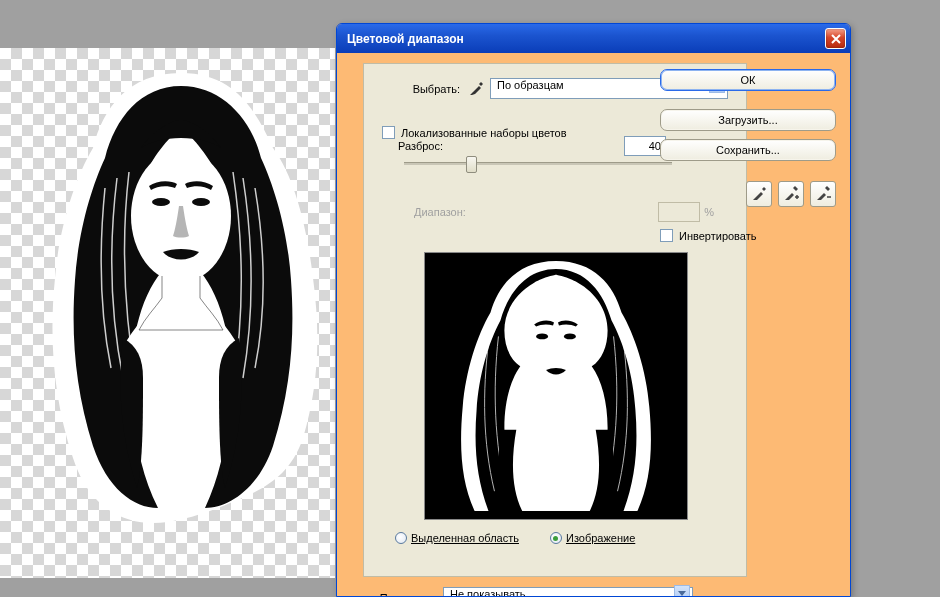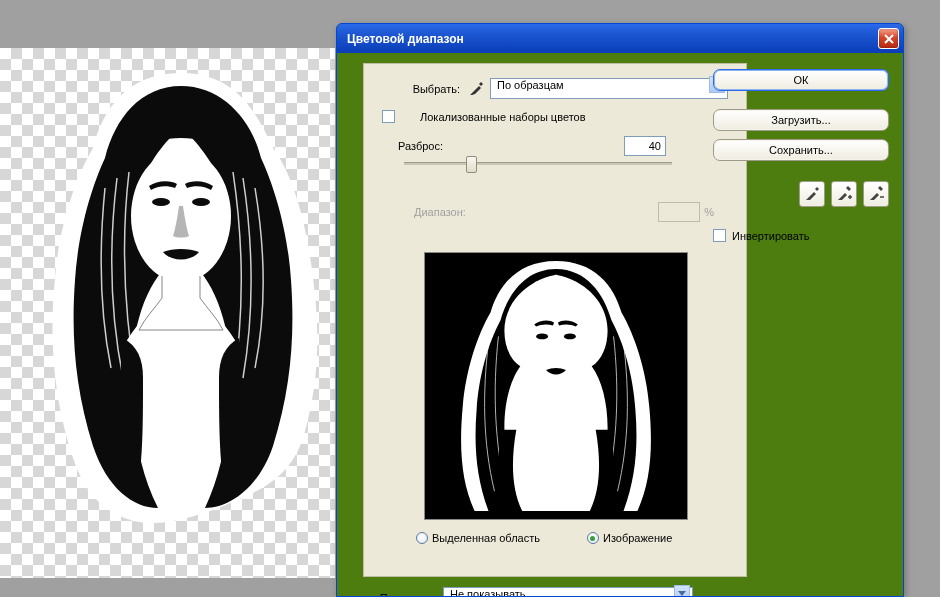--- a/index.html
+++ b/index.html
@@ -32,23 +32,23 @@
     left: 33px;
     top: 20px;
     width: 295px;
     height: 460px;
   }
   
   .dialog {
     position: absolute;
     left: 336px;
     top: 23px;
-    width: 568px;
+    width: 515px;
     height: 574px;
-    background: #4d7c0f;
+    background: #fdba74;
     border: 1px solid #0046d5;
     border-top-left-radius: 6px;
     border-top-right-radius: 6px;
     box-shadow: 2px 2px 6px rgba(0,0,0,.25);
     overflow: hidden;
   }
   .titlebar {
     height: 29px;
     background: linear-gradient(#2a6ae9, #1b54cf 40%, #0a3db8);
     color: #fff;
@@ -112,21 +112,21 @@
     border: 1px solid #9dbbe6;
     display: flex; align-items: center; justify-content: center;
   }
   .checkbox {
     width: 13px; height: 13px;
     border: 1px solid #7f9db9;
     background: #fff;
     margin-right: 6px;
     flex: 0 0 13px;
   }
-  .check-row { left: 18px; top: 46px; gap: 19px; }
+  .check-row { left: 18px; top: 62px; }
   .fuzz-row { left: 34px; top: 72px; width: 310px; justify-content: space-between; }
   .fuzz-label { width: 120px; text-align: left; }
   .num-input {
     width: 42px; height: 20px;
     border: 1px solid #7f9db9;
     background: #fff;
     text-align: right;
     padding: 0 4px;
     line-height: 18px;
     margin-right: 42px;
@@ -155,21 +155,21 @@
   }
   .preview-box {
     position: absolute;
     left: 60px; top: 188px;
     width: 264px; height: 268px;
     border: 1px solid #888;
     background: #000;
     box-shadow: inset 1px 1px 0 #fff, inset -1px -1px 0 #555;
   }
   .preview-img { width: 100%; height: 100%; }
-  .radio-row { left: 52px; top: 468px; display: flex; gap: 16px; align-items: center; }
+  .radio-row { left: 31px; top: 468px; display: flex; align-items: center; text-decoration: underline; }
   .radio {
     width: 12px; height: 12px; border-radius: 50%;
     border: 1px solid #5a7a9e;
     background: radial-gradient(circle at 40% 40%, #fff, #dfe7f2);
     margin-right: 4px;
     display: inline-flex; align-items: center; justify-content: center;
   }
   .radio-dot {
     width: 5px; height: 5px; border-radius: 50%;
     background: #3b9d3b;

